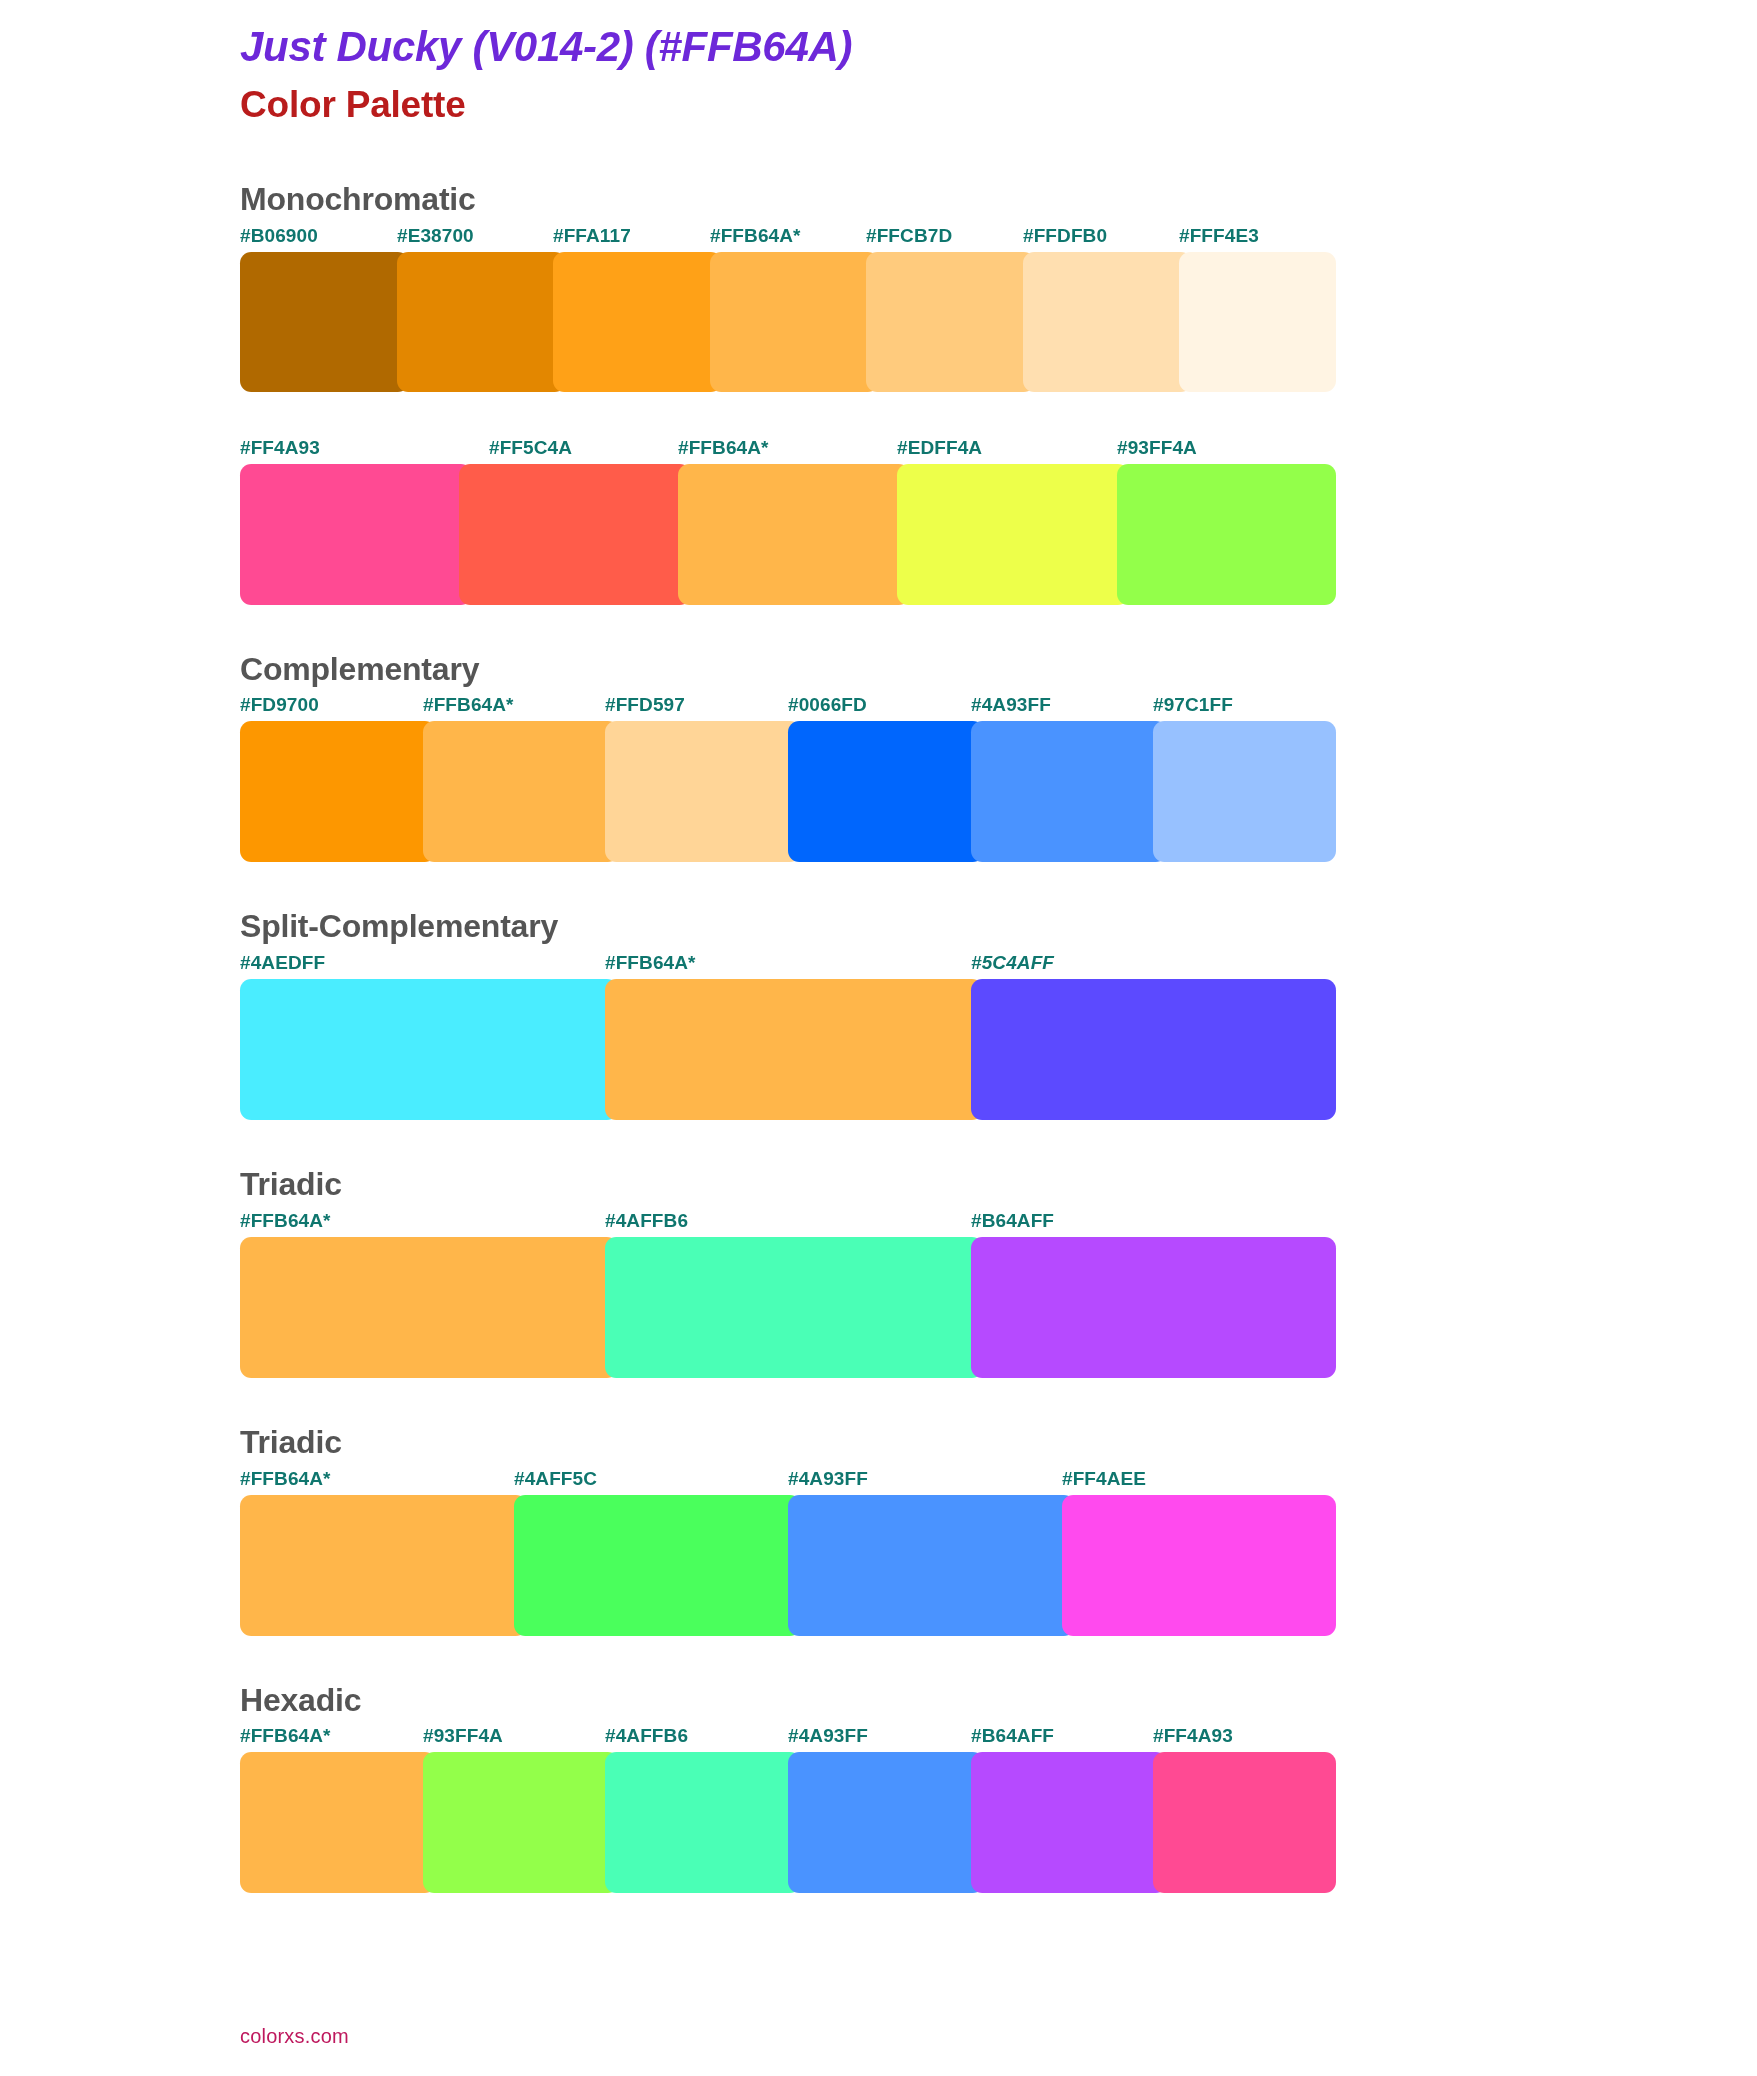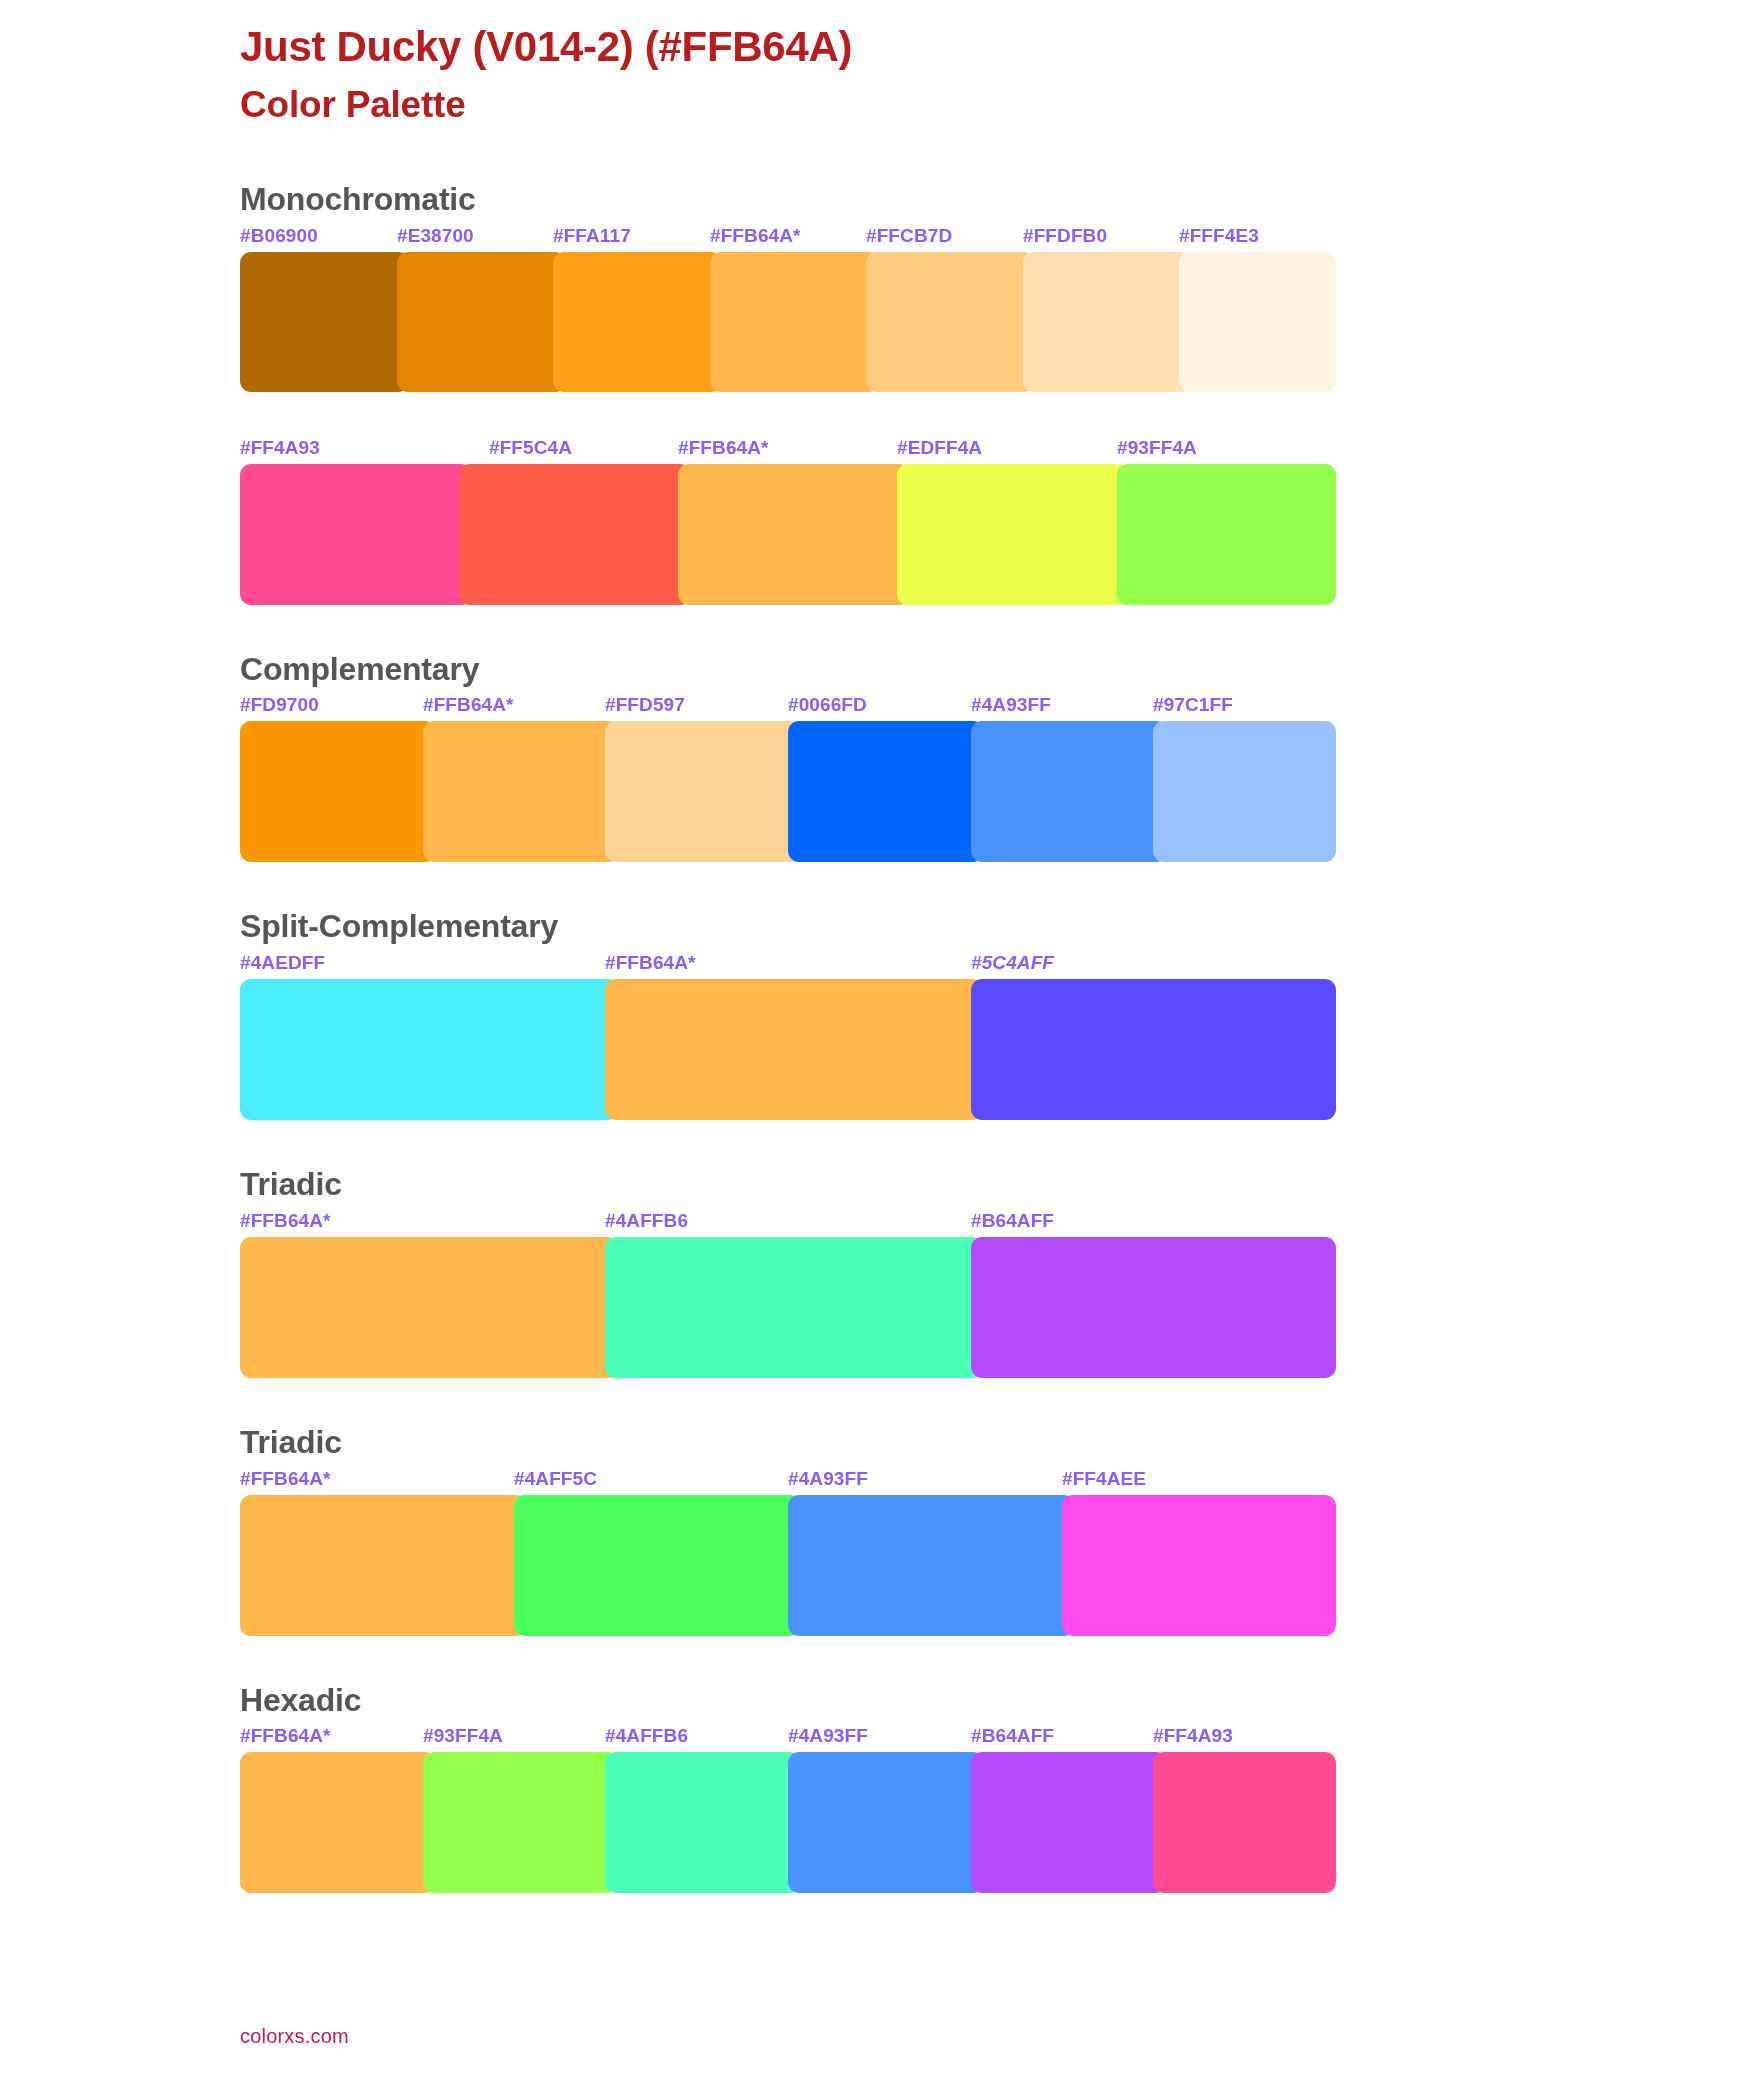--- a/index.html
+++ b/index.html
@@ -24,25 +24,26 @@
     padding: 0 0 0 0;
   }
 
   
   .header {
     padding: 22.4px 0 0 240px;
   }
   .page-title {
     font-size: 42px;
     font-weight: 700;
-    color: #b91c1c;
+    color: #6d28d9;
     letter-spacing: -0.3px;
     line-height: 1.18;
     margin: 0;
     white-space: nowrap;
+    font-style: italic;
   }
   .page-subtitle {
     font-size: 37px;
     font-weight: 700;
     color: #b91c1c;
     letter-spacing: -0.2px;
     line-height: 1.18;
     margin: 11.2px 0 0 0;
     white-space: nowrap;
   }
@@ -68,21 +69,21 @@
   .swatch-labels {
     position: relative;
     height: 27px;
     width: 1096px;
   }
   .swatch-label {
     position: absolute;
     top: 0;
     font-size: 19px;
     font-weight: 600;
-    color: #8b5cf6;
+    color: #0f766e;
     white-space: nowrap;
     letter-spacing: 0.1px;
   }
 
   .swatch-strip {
     position: relative;
     width: 1096px;
     overflow: visible;
   }
   .swatch {

